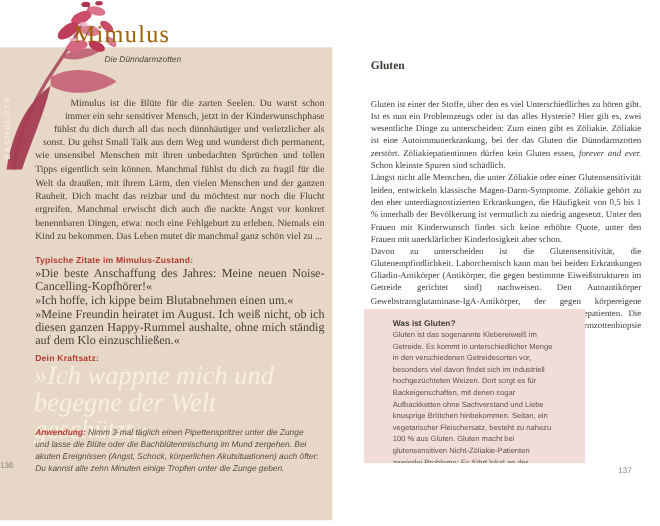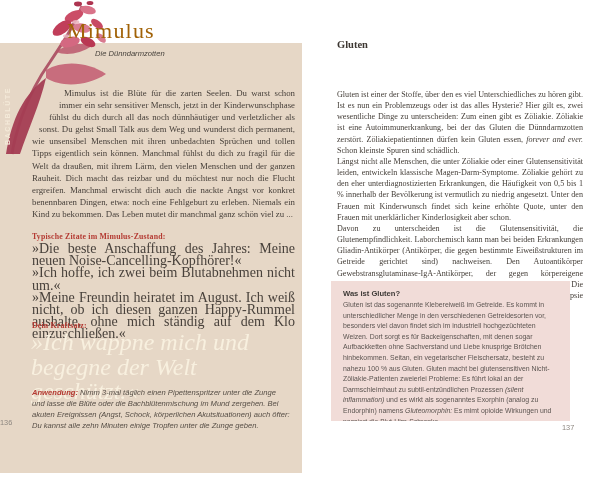--- a/index.html
+++ b/index.html
@@ -17,45 +17,45 @@
   .page-title{position:absolute;left:67px;top:18px;margin:0;font-weight:normal;
       font-size:22px;letter-spacing:1.2px;color:#a16207;}
   .page-subtitle{position:absolute;left:95px;top:49px;
       font-family:"Liberation Sans",sans-serif;font-style:italic;
       font-size:7.6px;color:#49443e;}
   .intro{position:absolute;left:32px;top:87px;width:263px;
       font-size:8.8px;line-height:12.1px;text-align:justify;color:#48413b;}
   .flo{float:left;clear:left;height:12.1px;}
   .f1{width:32px}.f2{width:27px}.f3{width:17px}.f4{width:7px}
   .sec-label{position:absolute;left:32px;
-      font-family:Liberation Serif, serif;font-weight:bold;
+      font-family:Liberation Sans, sans-serif;font-weight:bold;
       font-size:7.8px;color:#b43a32;letter-spacing:.2px;}
   .lbl-quotes{top:232px;}
   .lbl-kraft{top:321px;}
   .quotes{position:absolute;left:32px;top:243px;width:263px;
-      font-size:14px;line-height:12.2px;text-align:justify;color:#48413b;}
+      font-size:11px;line-height:12.2px;text-align:justify;color:#48413b;}
   .kraftsatz{position:absolute;left:31px;top:330px;width:270px;
       font-size:24px;line-height:24.5px;font-style:italic;color:#f8f0df;}
   .anwendung{position:absolute;left:32px;top:387px;width:258px;
       font-family:Liberation Sans, sans-serif;font-style:italic;
       font-size:7.6px;line-height:11px;color:#564e46;}
   .anw-label{color:#b43a32;font-weight:bold;}
   .pagenum{position:absolute;font-family:"Liberation Sans",sans-serif;
       font-size:7.4px;color:#8d8780;}
   .pn-left{left:0;top:418px;}
   .pn-right{left:562px;top:423px;}
 
   
-  .r-heading{position:absolute;left:337px;top:39px;margin:0;
+  .r-heading{position:absolute;left:337px;top:55px;margin:0;
       font-size:10.5px;font-weight:bold;color:#3c3631;}
   .r-body{position:absolute;left:337px;top:53px;width:246px;
       font-size:8.1px;line-height:11.15px;text-align:justify;color:#433d37;margin-top:36px;}
   .r-body p{margin:0;}
-  .infobox{position:absolute;left:331px;top:281px;width:239px;height:140px;
-      box-sizing:border-box;padding:8px 12px;background:#f1dcd8;overflow:hidden;
+  .infobox{position:absolute;left:331px;top:281px;width:201px;height:140px;
+      box-sizing:border-box;padding:8px 26px;background:#f1dcd8;overflow:hidden;
       font-family:"Liberation Sans",sans-serif;}
   .box-heading{font-size:7.6px;font-weight:bold;color:#3e3a37;margin-bottom:2px;}
   .box-text{font-size:6.9px;line-height:10.6px;color:#5b5450;}
 </style>
 </head>
 <body>
 
 <div class="stage">
 
   <div class="beige-block"></div>
@@ -90,21 +90,21 @@
     <span class="flo f2"></span>
     <span class="flo f3"></span>
     <span class="flo f4"></span>
     <span>Mimulus ist die Blüte für die zarten Seelen. Du warst schon immer ein sehr sensitiver Mensch, jetzt in der Kinderwunschphase fühlst du dich durch all das noch dünnhäutiger und verletzlicher als sonst. Du gehst Small Talk aus dem Weg und wunderst dich permanent, wie unsensibel Menschen mit ihren unbedachten Sprüchen und tollen Tipps eigentlich sein können. Manchmal fühlst du dich zu fragil für die Welt da draußen, mit ihrem Lärm, den vielen Menschen und der ganzen Rauheit. Dich macht das reizbar und du möchtest nur noch die Flucht ergreifen. Manchmal erwischt dich auch die nackte Angst vor konkret benennbaren Dingen, etwa: noch eine Fehlgeburt zu erleben. Niemals ein Kind zu bekommen. Das Leben mutet dir manchmal ganz schön viel zu ...</span>
   </div>
 
   <div class="sec-label lbl-quotes">Typische Zitate im Mimulus-Zustand:</div>
 
   <div class="quotes">
     <div>»Die beste Anschaffung des Jahres: Meine neuen Noise-Cancelling-Kopfhörer!«</div>
-    <div>»Ich hoffe, ich zwei beim Blutabnehmen nicht um.«</div>
+    <div>»Ich hoffe, ich kippe beim Blutabnehmen einen um.«</div>
     <div>»Meine Freundin heiratet im August. Ich weiß nicht, ob ich diesen ganzen Happy-Rummel aushalte, ohne mich ständig auf dem Klo einzuschließen.«</div>
   </div>
 
   <div class="sec-label lbl-kraft">Dein Kraftsatz:</div>
 
   <div class="kraftsatz">
     <div>»Ich wappne mich und</div>
     <div>begegne der Welt geschützt.«</div>
   </div>
 

